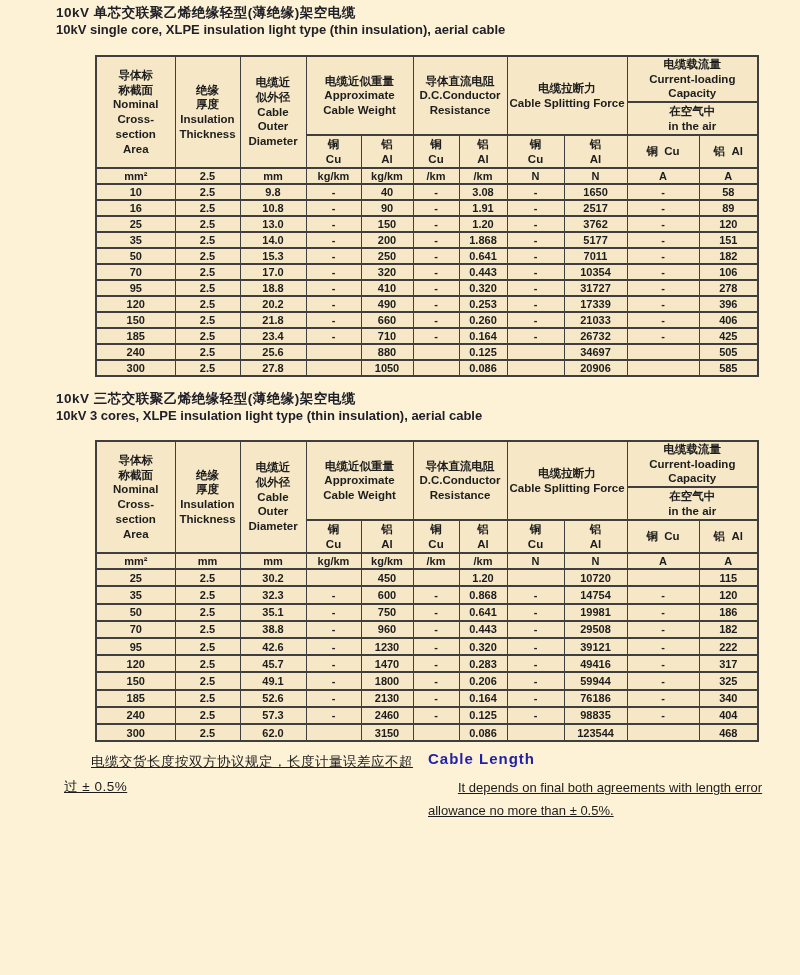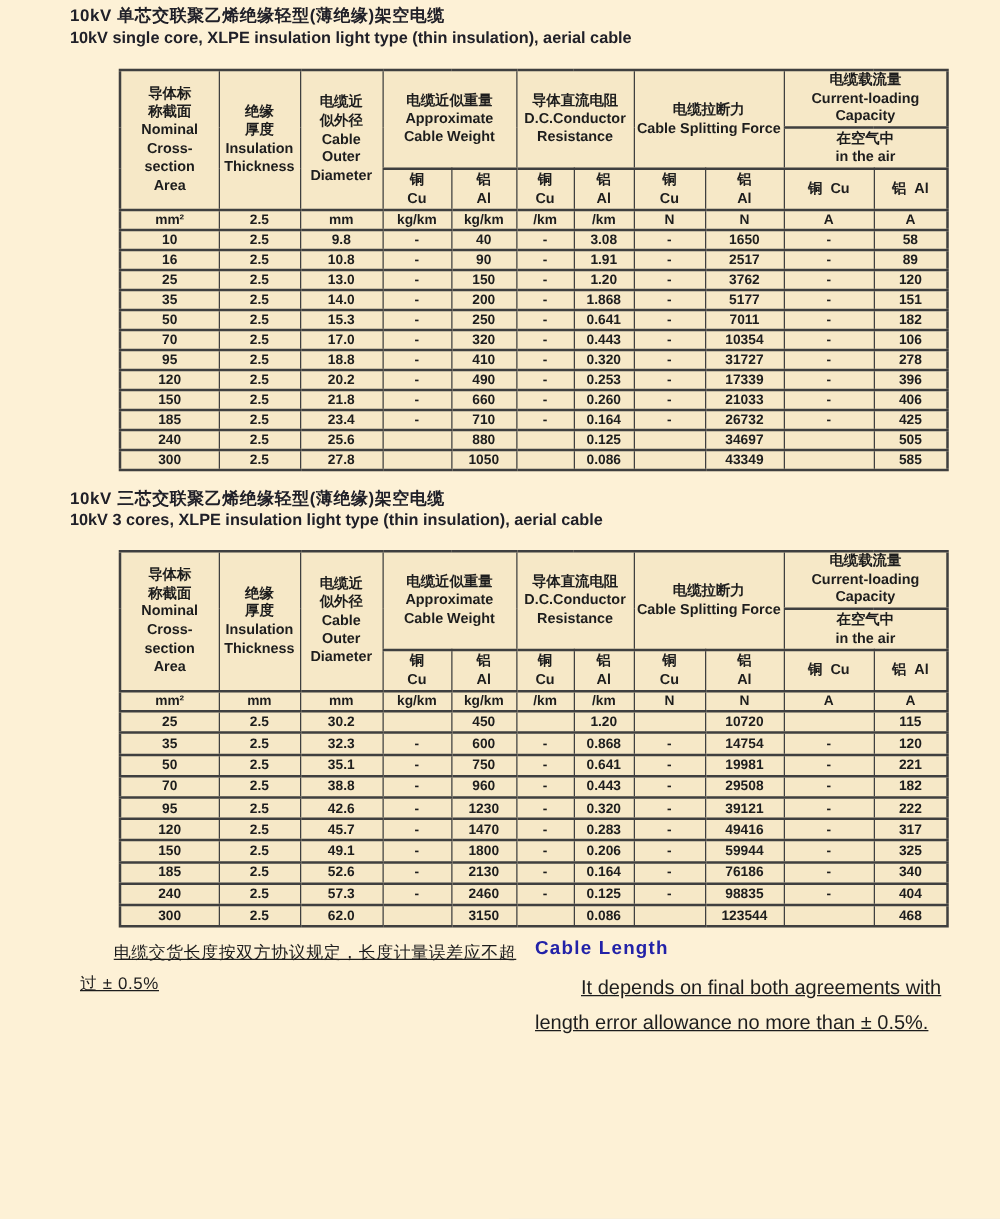--- a/index.html
+++ b/index.html
@@ -34,21 +34,21 @@
   tr.urow th { font-size: 11px; white-space: nowrap; }
   #table-1 tbody tr { height: 16px; }
   #table-2 tbody tr { height: 17.2px; }
 
   .fnote { position: absolute; top: 750px; }
   #note-zh { left: 64px; width: 350px; }
   #note-en { left: 428px; width: 372px; }
   .fnote h3 { margin: 0 0 9px 0; font-size: 15px; font-weight: 700; color: #2222A8; letter-spacing: 1px; }
   .fnote p  { margin: 0; text-decoration: underline; }
   #note-zh p { font-size: 13.5px; line-height: 1.85; text-indent: 2em; letter-spacing: .5px; }
-  #note-en p { font-size: 16px; line-height: 1.75; text-indent: 2.3em; margin-top: 10px; }
+  #note-en p { font-size: 13px; line-height: 1.75; text-indent: 2.3em; margin-top: 10px; }
 </style>
 </head>
 <body>
 
 <div class="page">
 
   <div class="titles" id="titles-1">
     <div class="t-zh">10kV 单芯交联聚乙烯绝缘轻型(薄绝缘)架空电缆</div>
     <div class="t-en">10kV  single core, XLPE insulation light type (thin insulation), aerial cable</div>
   </div>
@@ -274,21 +274,21 @@
         </tr>
         <tr>
           <td>300</td>
           <td>2.5</td>
           <td>27.8</td>
           <td></td>
           <td>1050</td>
           <td></td>
           <td>0.086</td>
           <td></td>
-          <td>43349</td>
+          <td>20906</td>
           <td></td>
           <td>585</td>
         </tr>
       </tbody>
   </table>
 
   <div class="titles" id="titles-2">
     <div class="t-zh">10kV 三芯交联聚乙烯绝缘轻型(薄绝缘)架空电缆</div>
     <div class="t-en">10kV  3 cores, XLPE insulation light type (thin insulation), aerial cable</div>
   </div>
@@ -399,21 +399,21 @@
           <td>50</td>
           <td>2.5</td>
           <td>35.1</td>
           <td>-</td>
           <td>750</td>
           <td>-</td>
           <td>0.641</td>
           <td>-</td>
           <td>19981</td>
           <td>-</td>
-          <td>221</td>
+          <td>186</td>
         </tr>
         <tr>
           <td>70</td>
           <td>2.5</td>
           <td>38.8</td>
           <td>-</td>
           <td>960</td>
           <td>-</td>
           <td>0.443</td>
           <td>-</td>

